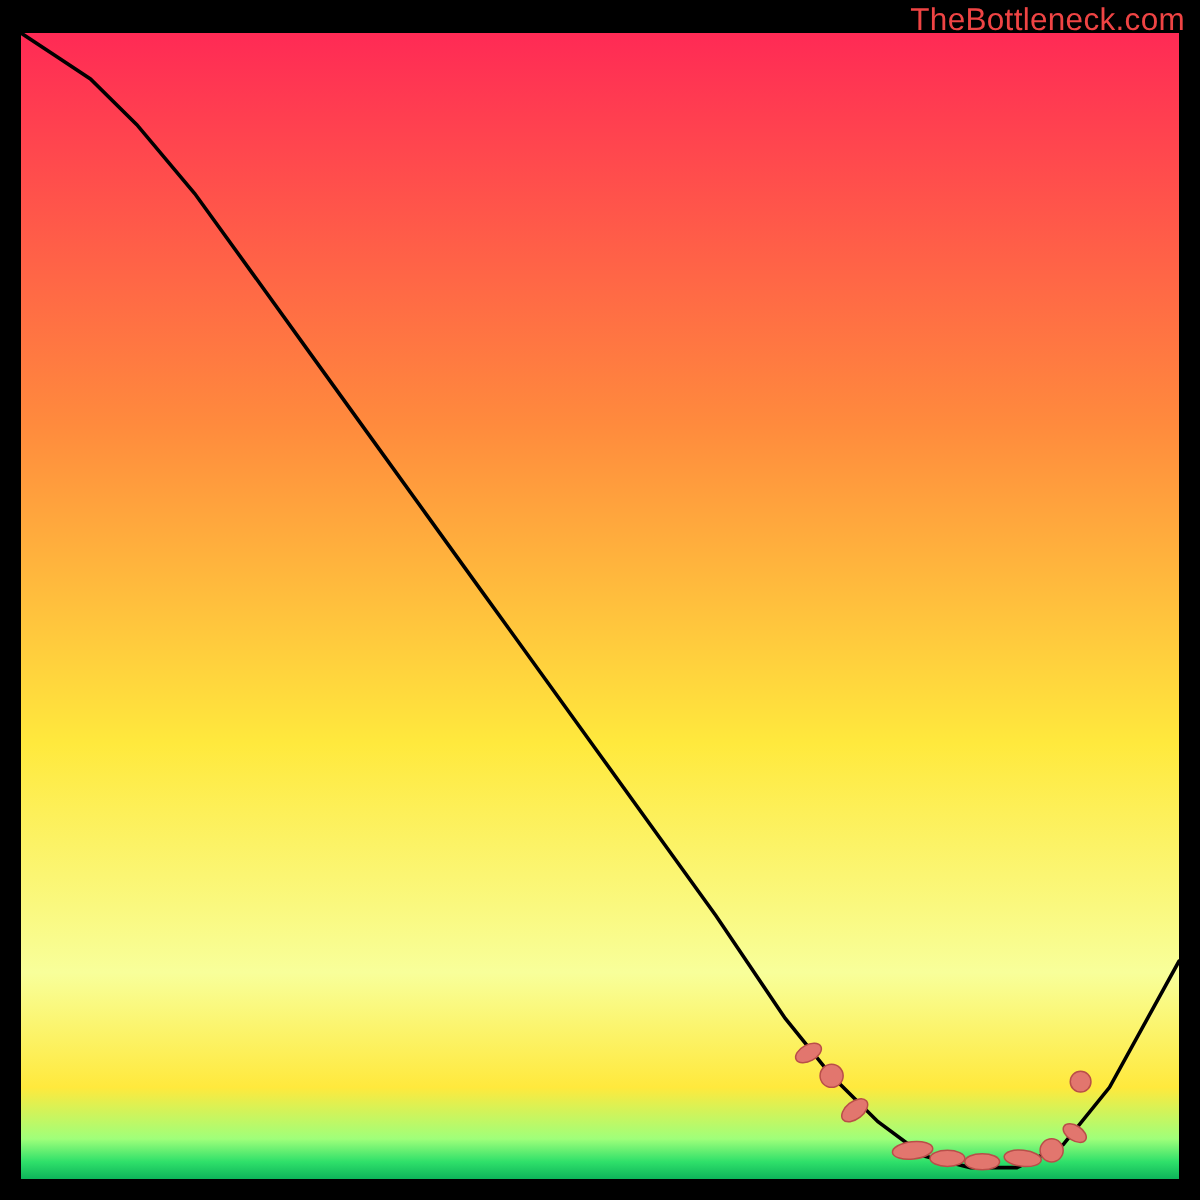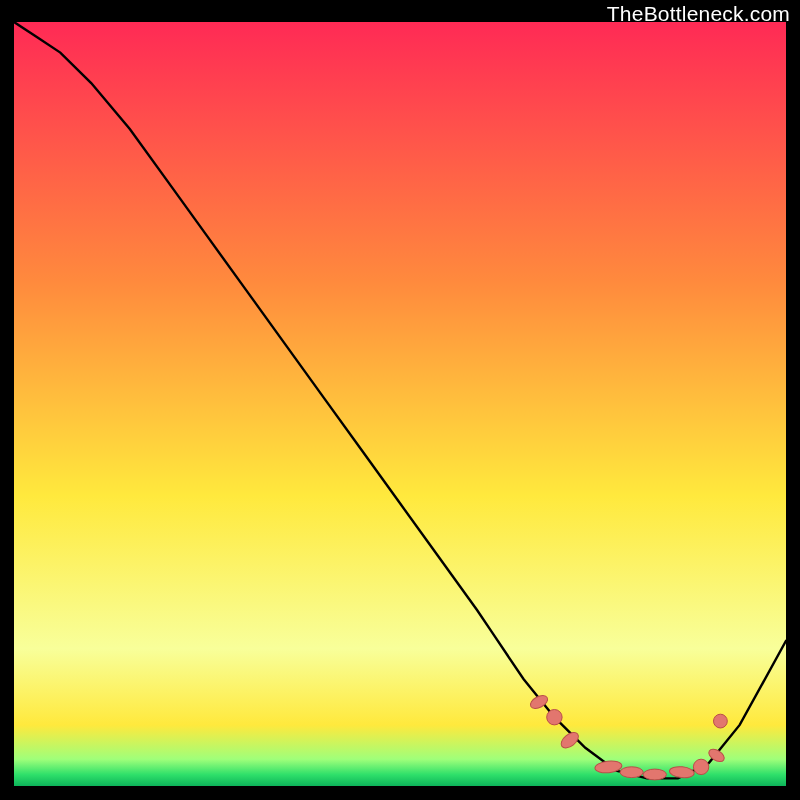--- a/index.html
+++ b/index.html
@@ -24,21 +24,21 @@
     top: 22px;
     width: 772px;
     height: 764px;
   }
   .watermark {
     position: absolute;
     top: 2px;
     right: 10px;
     font-family: Arial, Helvetica, sans-serif;
     font-size: 21px;
-    color: #ffffff;
+    color: #ef4444;
     letter-spacing: 0.2px;
   }
   svg { display: block; }
 </style>
 </head>
 <body>
 
 <div class="frame"></div>
 
 <div class="plot-area">

